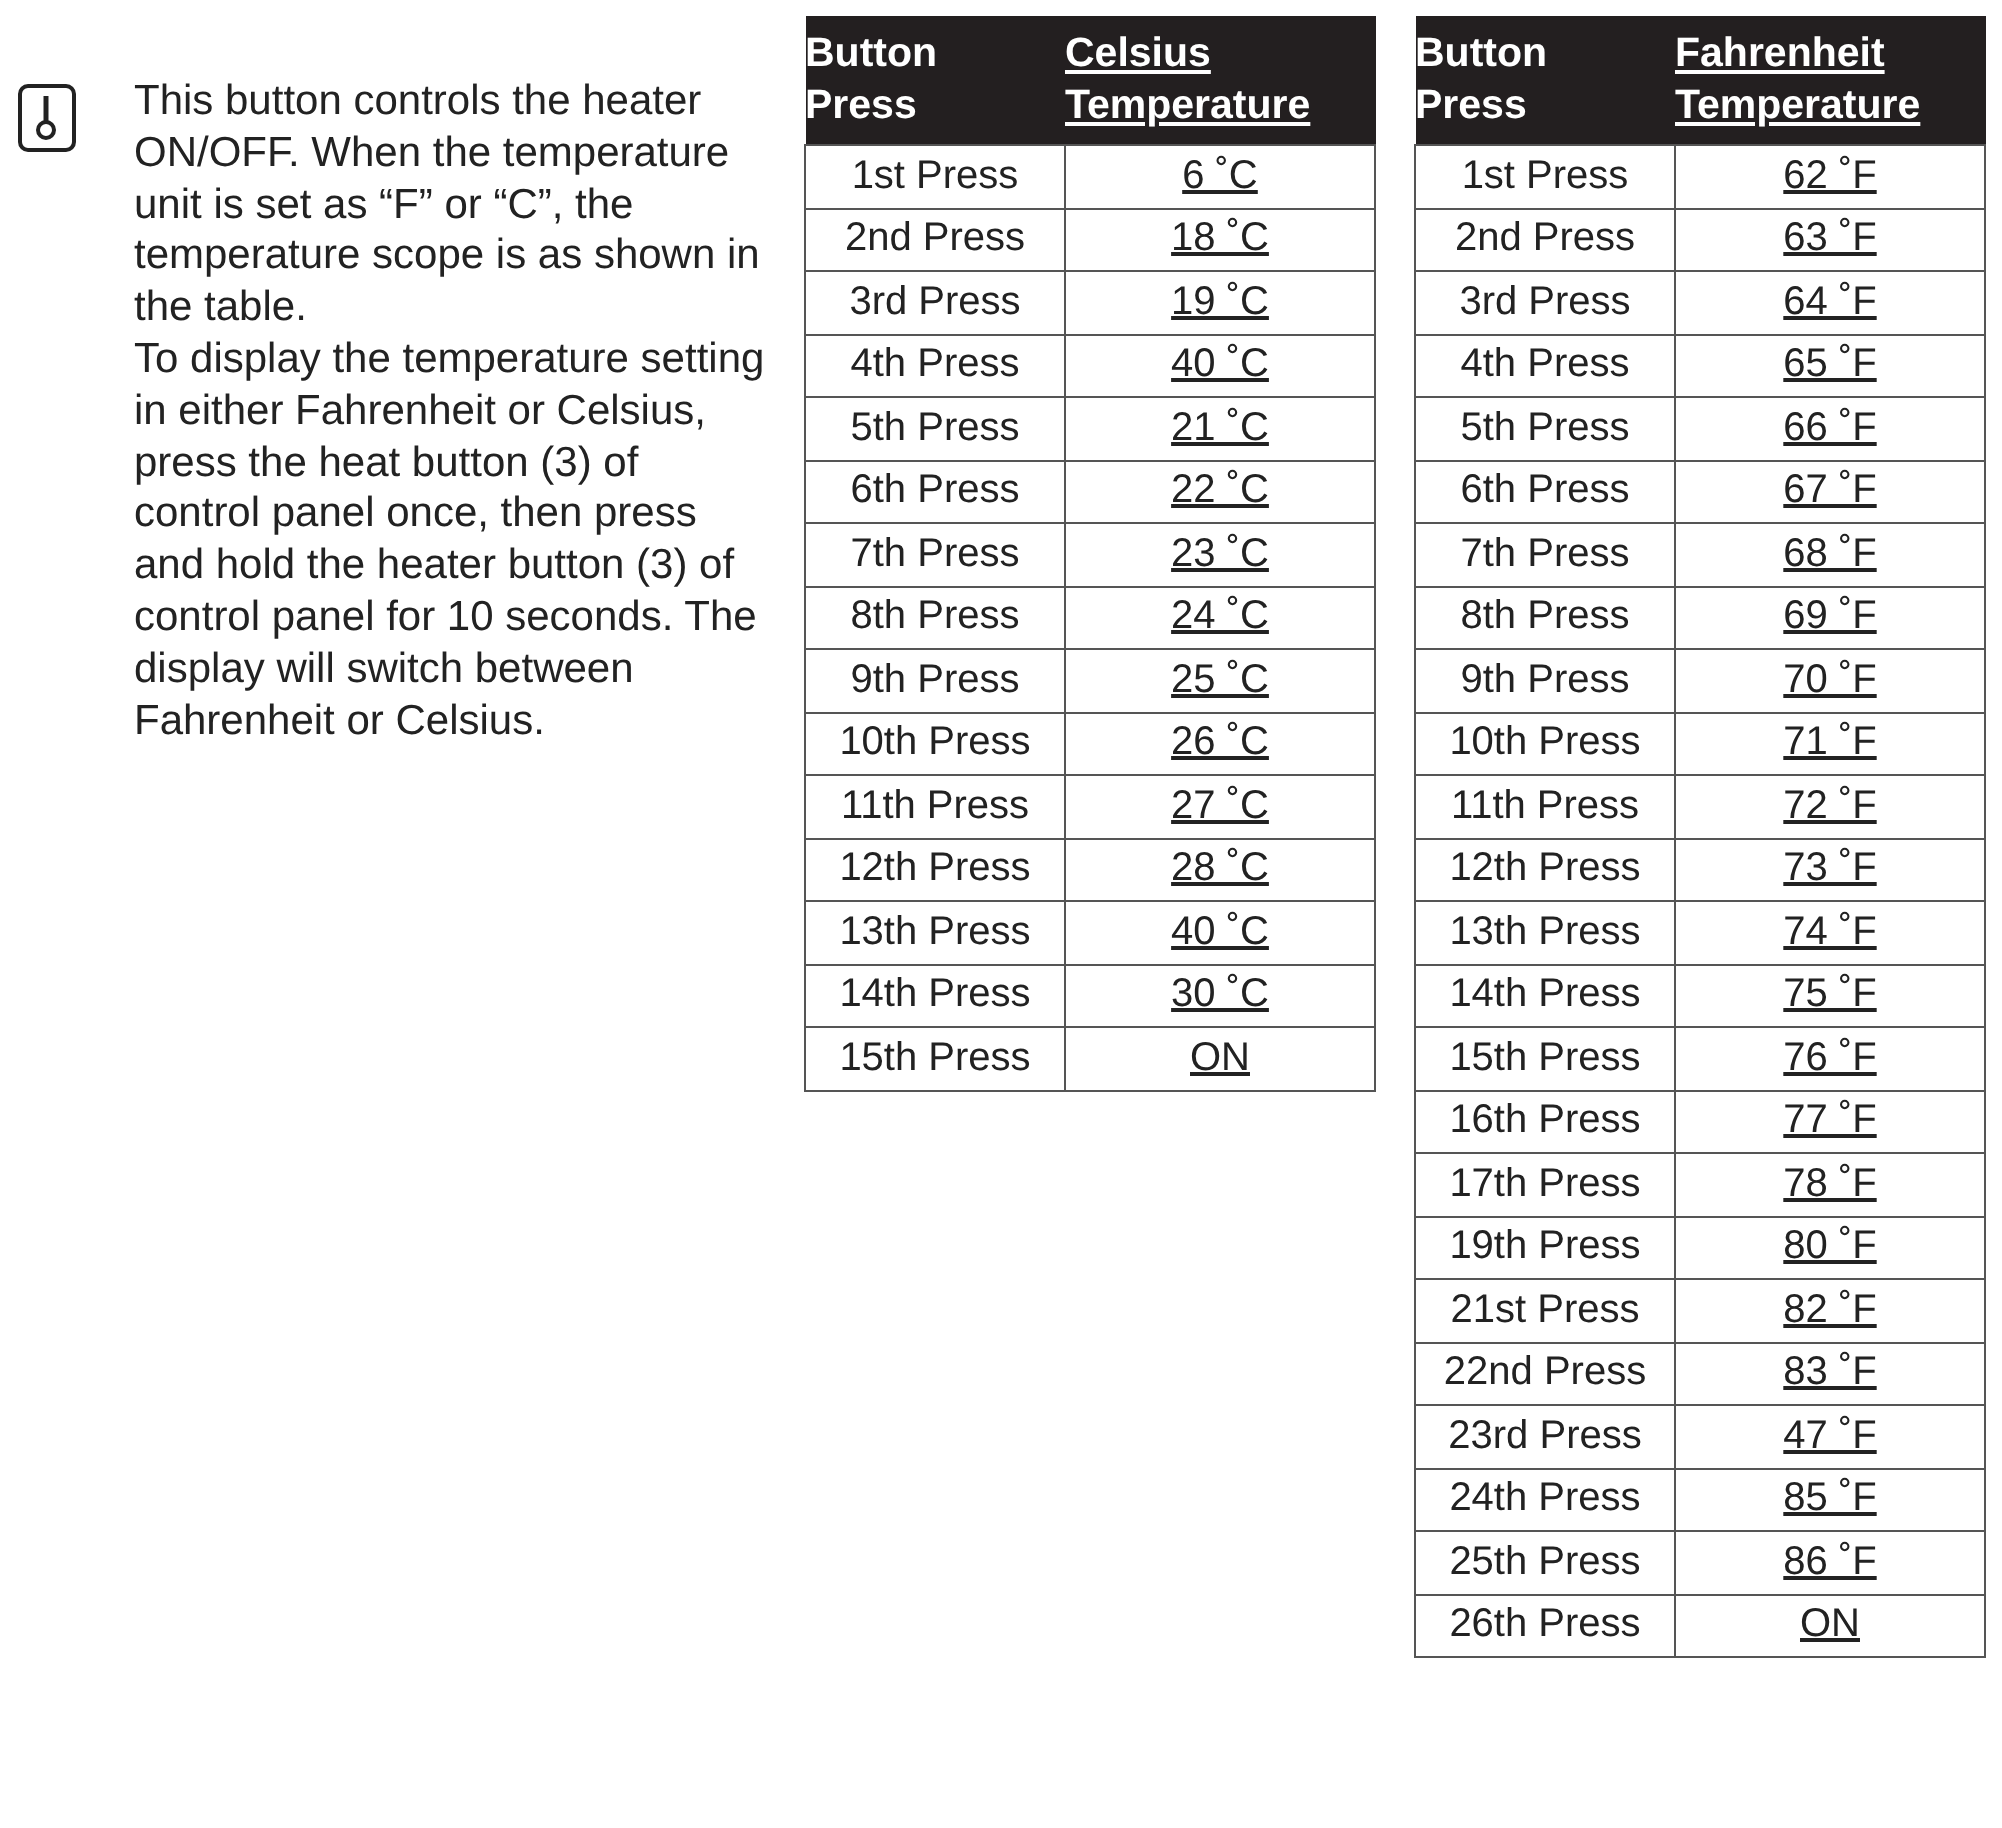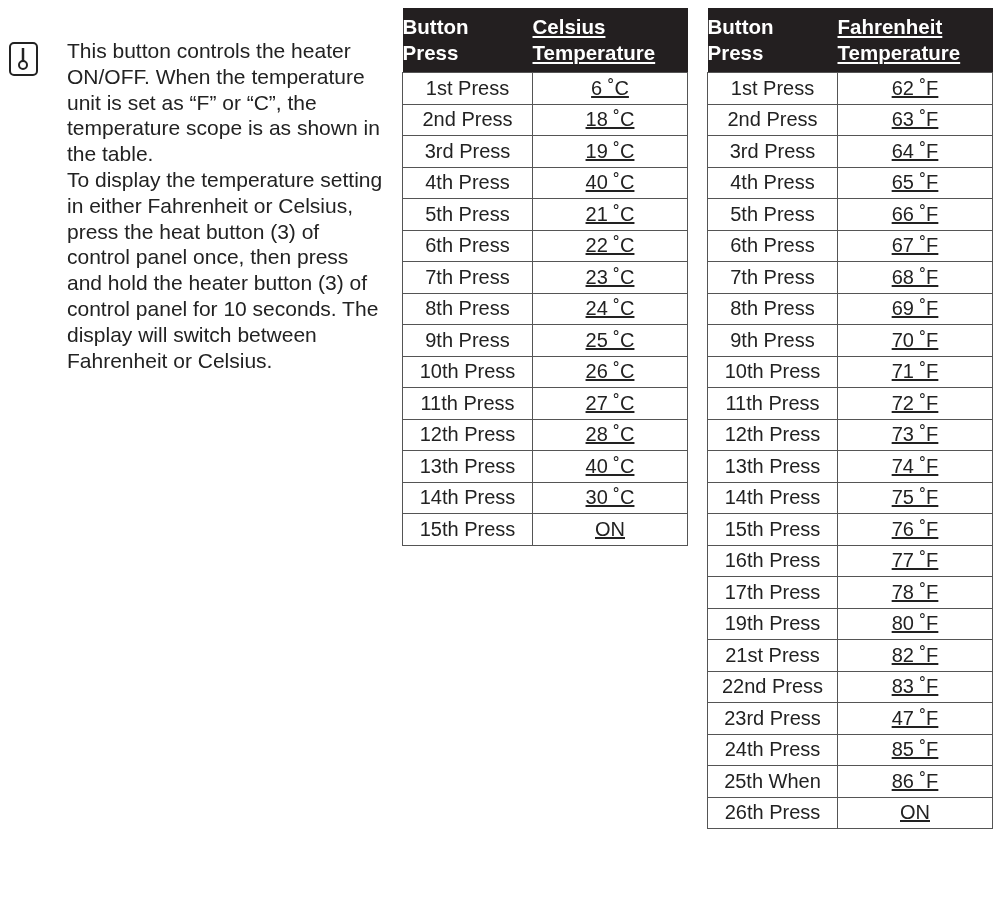--- a/index.html
+++ b/index.html
@@ -190,21 +190,21 @@
       </tr>
       <tr>
         <td class="c1">23rd Press</td>
         <td class="c2">47 ˚F</td>
       </tr>
       <tr>
         <td class="c1">24th Press</td>
         <td class="c2">85 ˚F</td>
       </tr>
       <tr>
-        <td class="c1">25th When</td>
+        <td class="c1">25th Press</td>
         <td class="c2">86 ˚F</td>
       </tr>
       <tr>
         <td class="c1">26th Press</td>
         <td class="c2">ON</td>
       </tr>
     </tbody>
 </table>
 
 </body></html>

